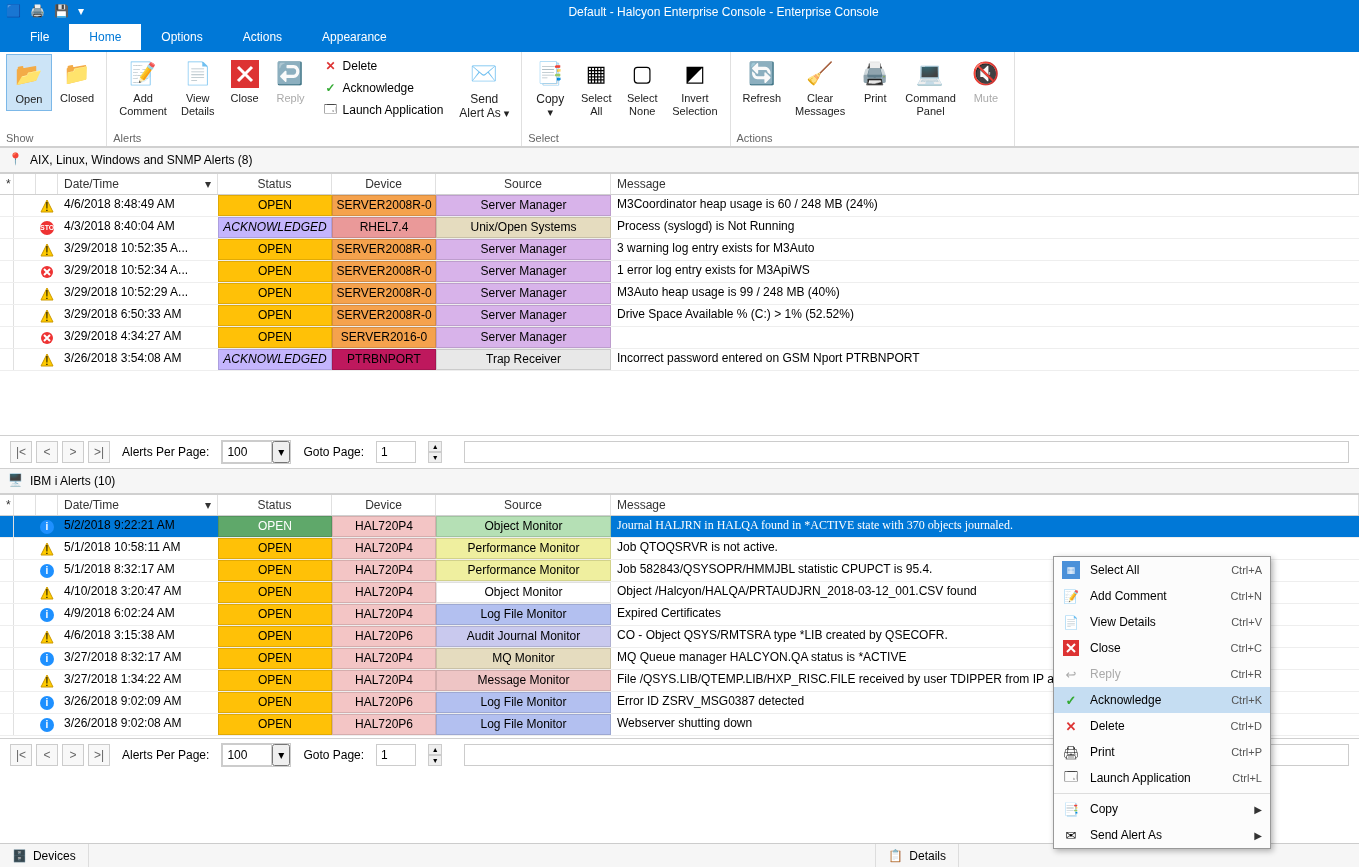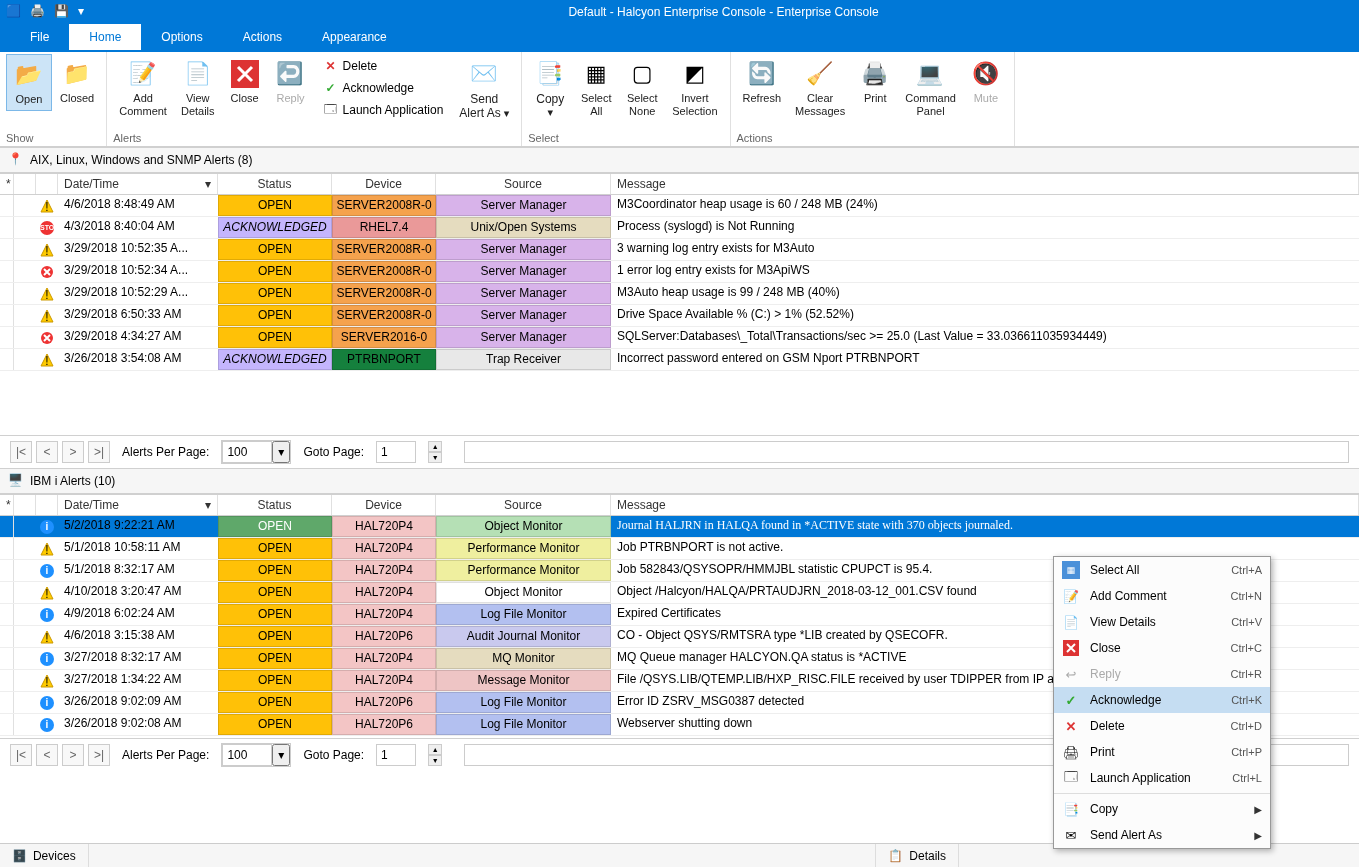--- a/index.html
+++ b/index.html
@@ -54,21 +54,21 @@
 
 
 .st-open { background:#ffc107; }
 .st-ack { background:#c4b5fd;font-style:italic; }
 .st-open-green { background:#5fa86a; color:#fff; }
 
 
 .dv-orange { background:#f5a24d; }
 .dv-red { background:#ea9999; }
 .dv-rose { background:#f3c5c5; }
-.dv-green { background:#15803d; }
+.dv-green { background:#be185d; }
 
 
 .sc-purple { background:#d8b3ea; }
 .sc-tan { background:#e5dcbf; }
 .sc-grey { background:#e8e8e8; }
 .sc-yellow { background:#efef9f; }
 .sc-blue { background:#b3c0f0; }
 .sc-lav { background:#c9c9ee; }
 .sc-white { background:#fff; }
 .sc-green { background:#b5e0b5; }
@@ -350,21 +350,20 @@
       <div class="cell-icon">
           <svg width="14" height="14">
             <circle cx="7" cy="7" r="6" fill="#e33"></circle>
             <path d="M4 4 L10 10 M10 4 L4 10" stroke="#fff" stroke-width="2"></path>
           </svg>
         </div>
       <div class="cell-dt">3/29/2018 4:34:27 AM</div>
       <div class="cell-status st-open">OPEN</div>
       <div class="cell-device dv-orange">SERVER2016-0</div>
       <div class="cell-source sc-purple" style="">Server Manager</div>
-      <div class="cell-msg">SQLServer:Databases\_Total\Transactions/sec &gt;= 25.0 (Last Value = 33.036611035934449)</div>
     </div>
       <div class="grid-row">
       <div class="cell-star"></div>
       <div class="cell-blank"></div>
       <div class="cell-icon">
           <svg width="14" height="14">
             <polygon points="7,1 13,13 1,13" fill="#fc0" stroke="#c90"></polygon>
             <text x="7" y="12" font-size="9" text-anchor="middle" fill="#000">!</text>
           </svg>
         </div>
@@ -436,21 +435,21 @@
       <div class="cell-icon">
           <svg width="14" height="14">
             <polygon points="7,1 13,13 1,13" fill="#fc0" stroke="#c90"></polygon>
             <text x="7" y="12" font-size="9" text-anchor="middle" fill="#000">!</text>
           </svg>
         </div>
       <div class="cell-dt">5/1/2018 10:58:11 AM</div>
       <div class="cell-status st-open">OPEN</div>
       <div class="cell-device dv-rose">HAL720P4</div>
       <div class="cell-source sc-yellow" style="">Performance Monitor</div>
-      <div class="cell-msg">Job PTRBNPORT is not active.</div>
+      <div class="cell-msg">Job QTOQSRVR is not active.</div>
     </div>
       <div class="grid-row">
       <div class="cell-star"></div>
       <div class="cell-blank"></div>
       <div class="cell-icon">
           <div class="ico-info">i</div>
         </div>
       <div class="cell-dt">5/1/2018 8:32:17 AM</div>
       <div class="cell-status st-open">OPEN</div>
       <div class="cell-device dv-rose">HAL720P4</div>

